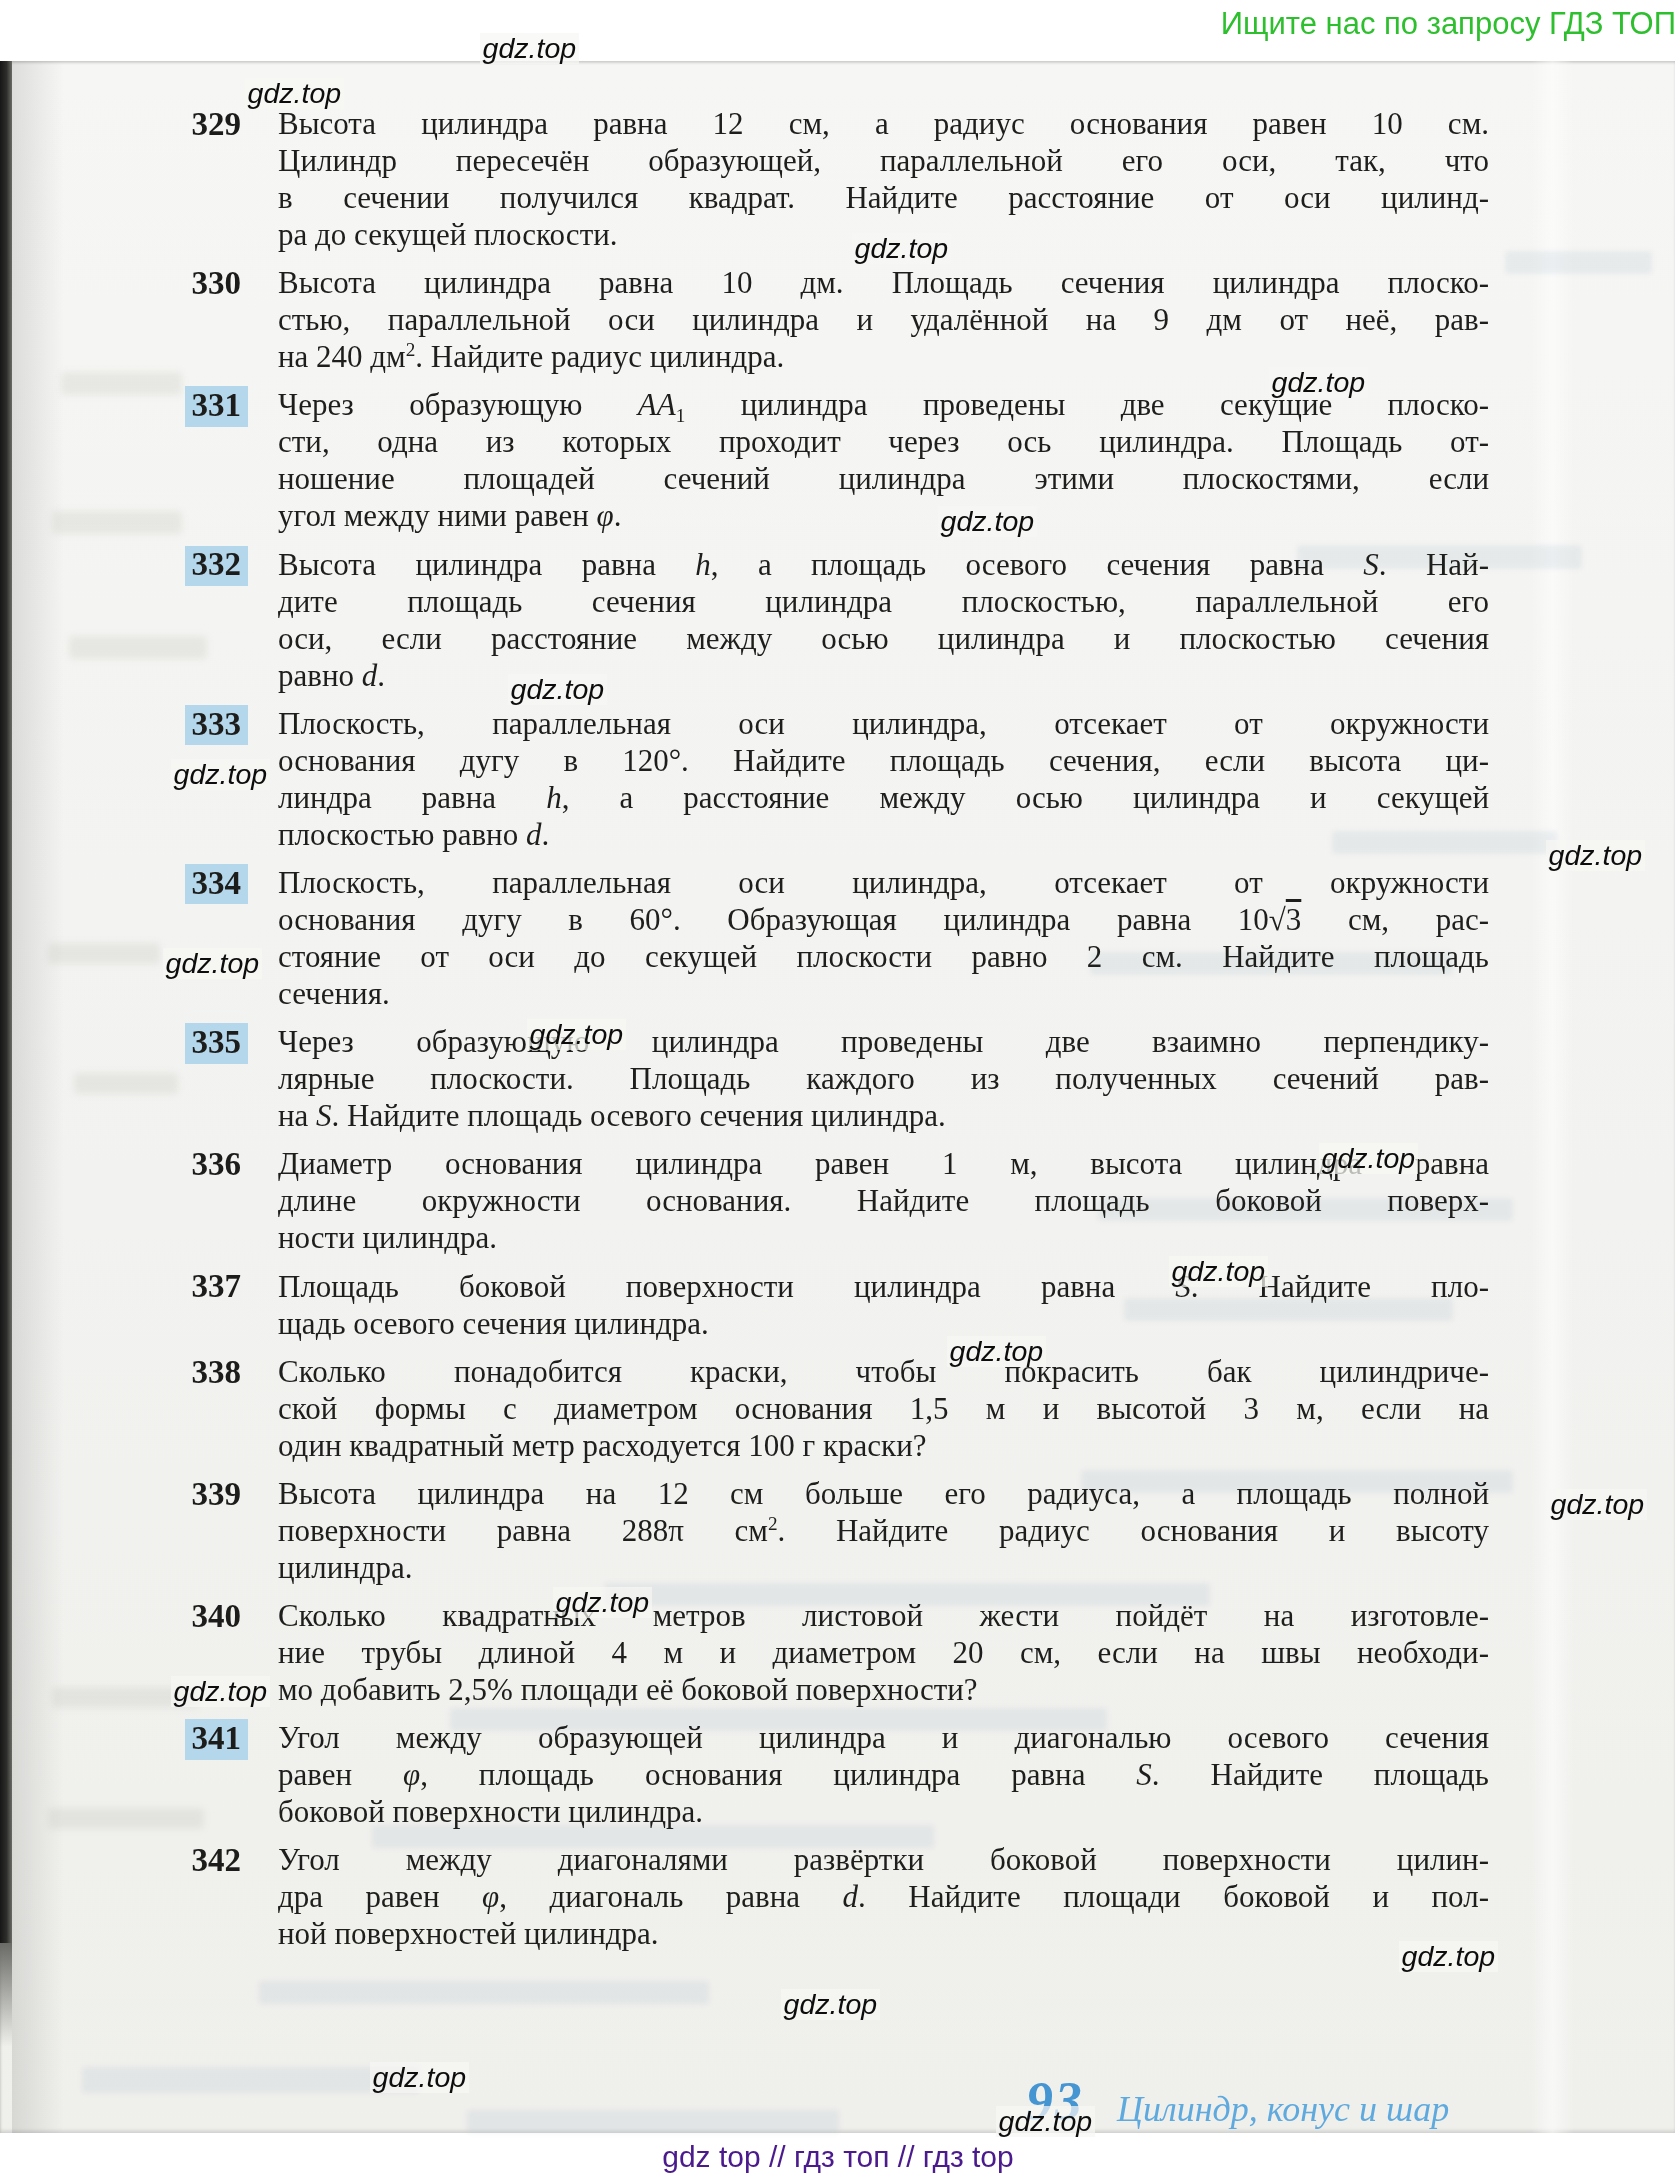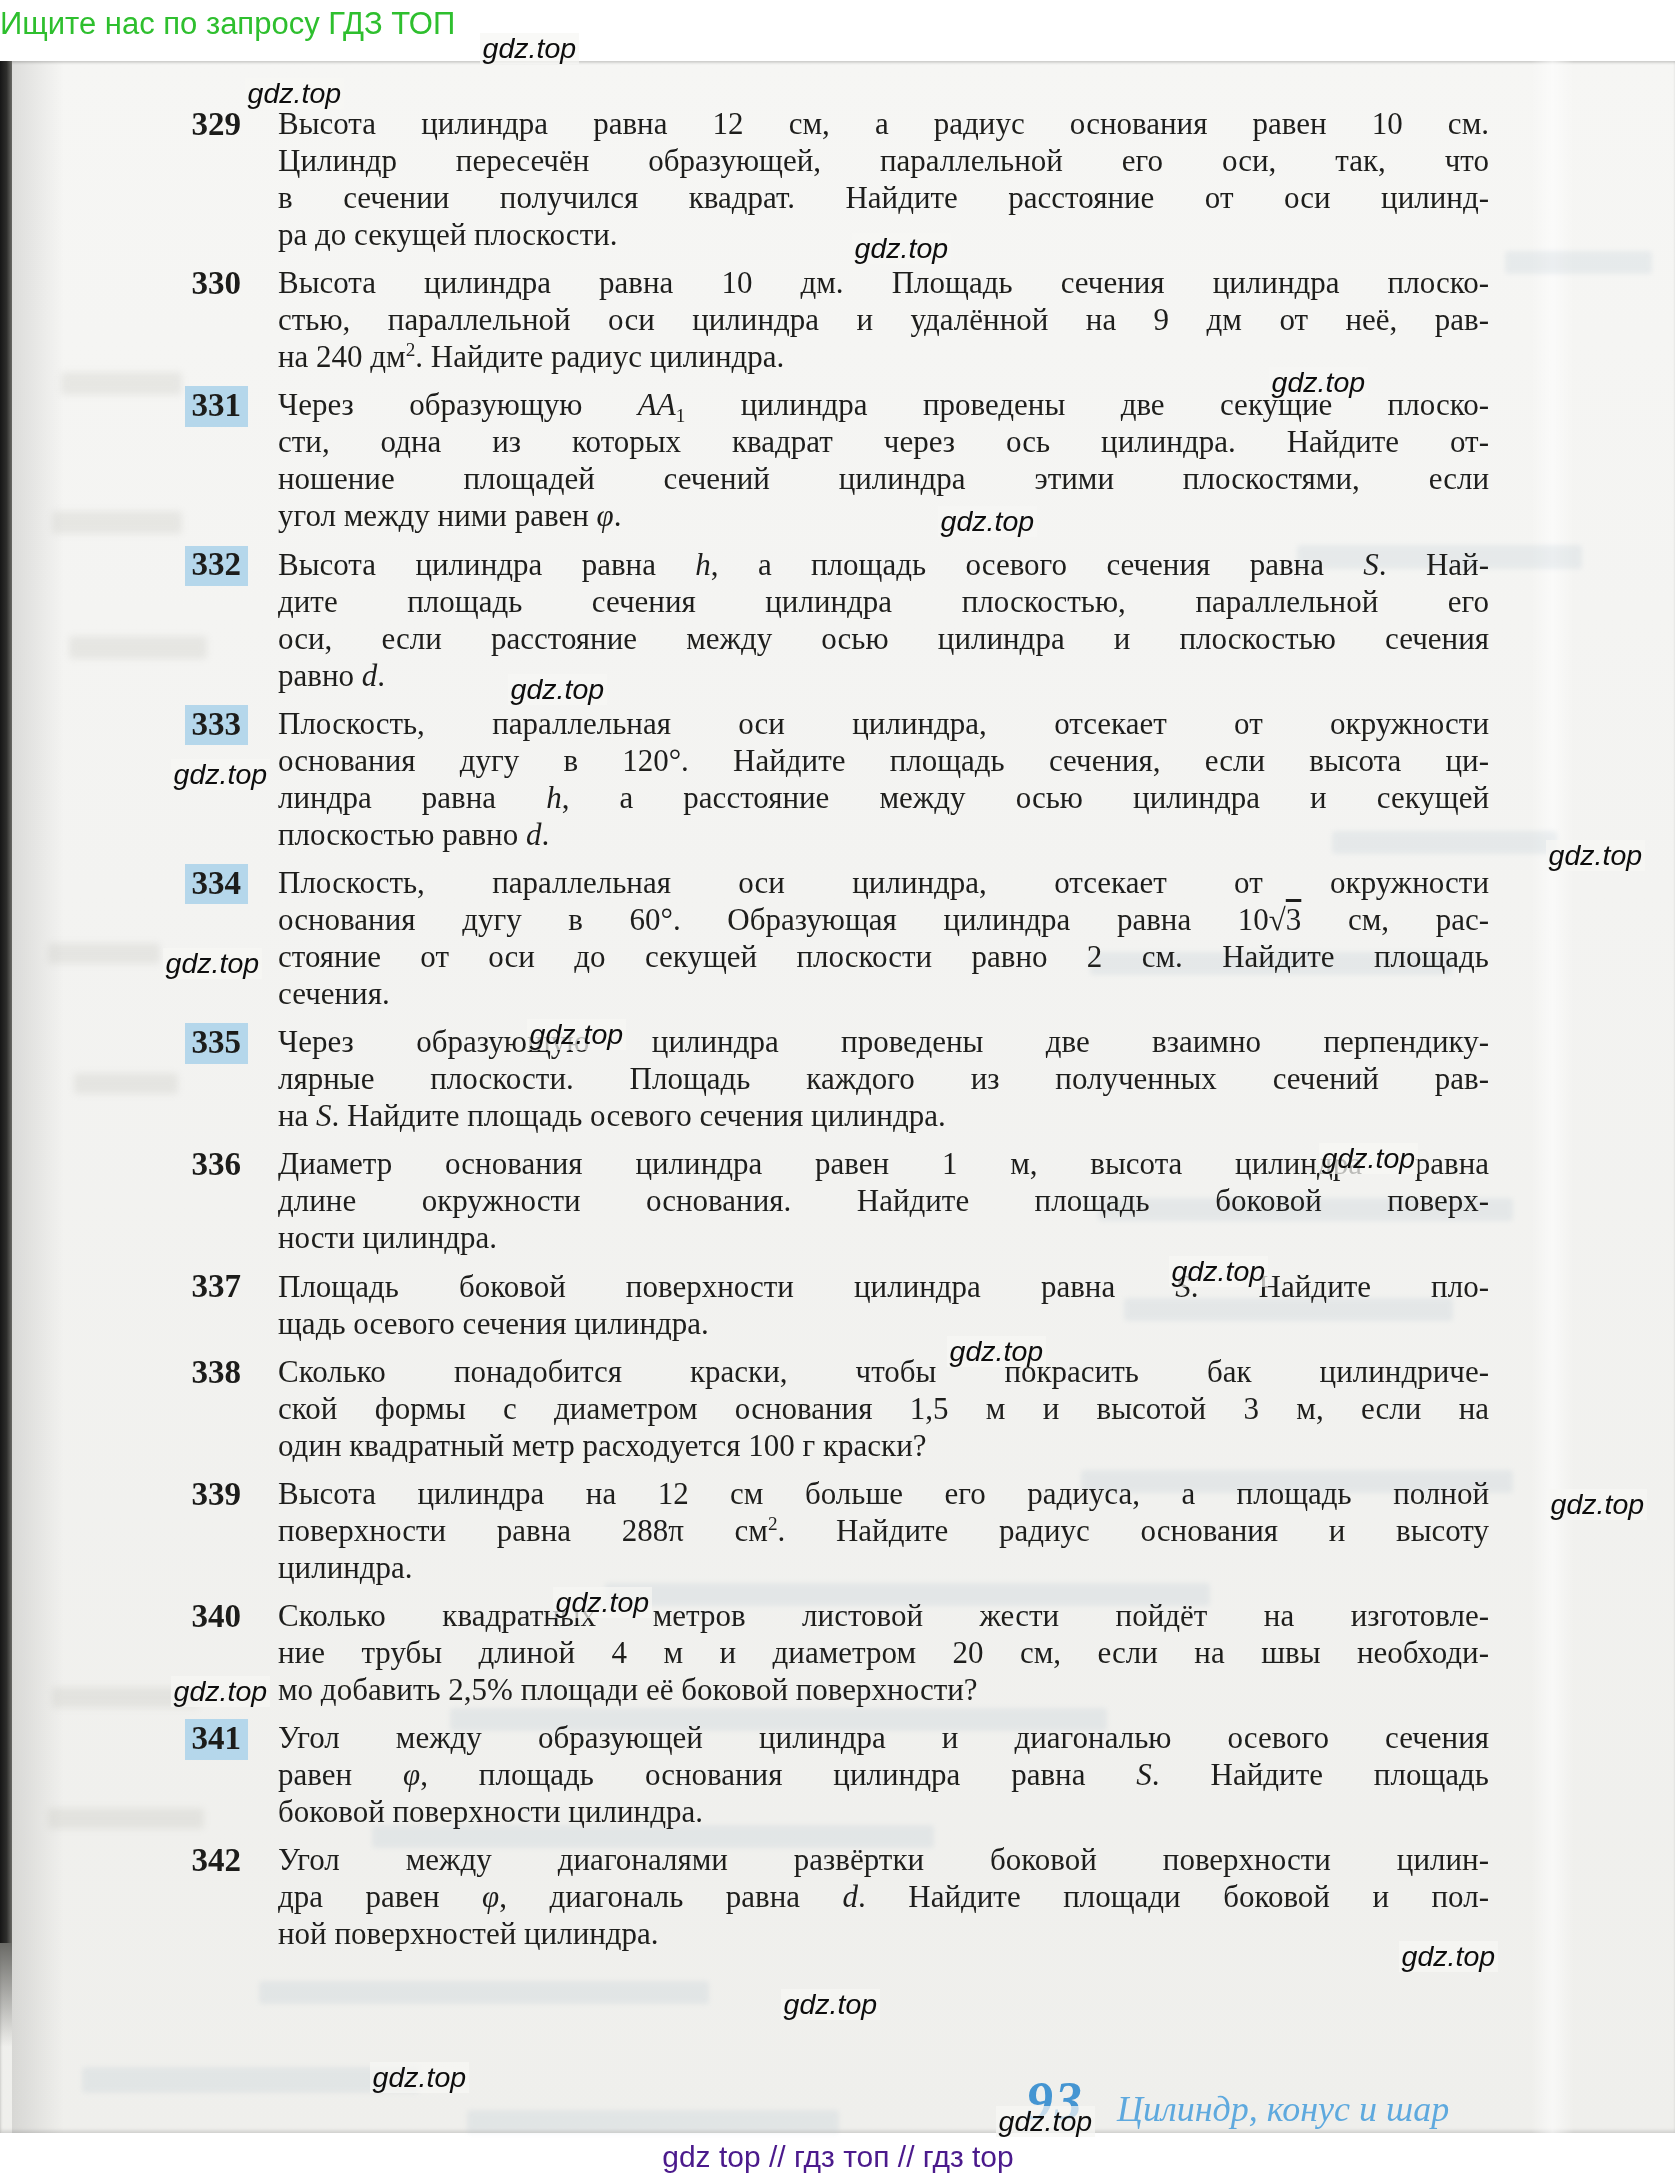--- a/index.html
+++ b/index.html
@@ -2,21 +2,21 @@
 <html style="font-size:14px"><head>
 <meta charset="utf-8">
 <style>
   html,body{margin:0;padding:0;}
   body{
     width:1676px;height:2178px;position:relative;background:#ffffff;
     font-family:"Liberation Serif",serif;overflow:hidden;
   }
   
   .banner{
-    position:absolute;top:5.2px;left:0;width:100%;text-align:left;
+    position:absolute;top:5.2px;left:0;width:100%;text-align:right;
     font-family:"Liberation Sans",sans-serif;font-size:31px;line-height:38px;
     color:var(--green,#2ebf2e);
   }
   
   .page{
     position:absolute;left:0;top:61px;width:1676px;height:2072px;
     background:linear-gradient(180deg,#f6f6f4 0%,#f3f3f1 40%,#efefec 100%);
     box-shadow:inset 0 1.7px 2.6px rgba(0,0,0,.18), inset 0 -2.6px 3.5px rgba(0,0,0,.12);
   }
   .spine{
@@ -129,21 +129,21 @@
         <div class="ptext">
           <div class="line">Высота цилиндра равна 10 дм. Площадь сечения цилиндра плоско-</div>
           <div class="line">стью, параллельной оси цилиндра и удалённой на 9 дм от неё, рав-</div>
           <div class="line last">на 240 дм<sup>2</sup>. Найдите радиус цилиндра.</div>
         </div>
       </div>
       <div class="problem">
         <div class="num hl"><span class="nbox">331</span></div>
         <div class="ptext">
           <div class="line">Через образующую <i>AA</i><sub>1</sub> цилиндра проведены две секущие плоско-</div>
-          <div class="line">сти, одна из которых квадрат через ось цилиндра. Найдите от-</div>
+          <div class="line">сти, одна из которых проходит через ось цилиндра. Площадь от-</div>
           <div class="line">ношение площадей сечений цилиндра этими плоскостями, если</div>
           <div class="line last">угол между ними равен <i>φ</i>.</div>
         </div>
       </div>
       <div class="problem">
         <div class="num hl"><span class="nbox">332</span></div>
         <div class="ptext">
           <div class="line">Высота цилиндра равна <i>h</i>, а площадь осевого сечения равна <i>S</i>. Най-</div>
           <div class="line">дите площадь сечения цилиндра плоскостью, параллельной его</div>
           <div class="line">оси, если расстояние между осью цилиндра и плоскостью сечения</div>

